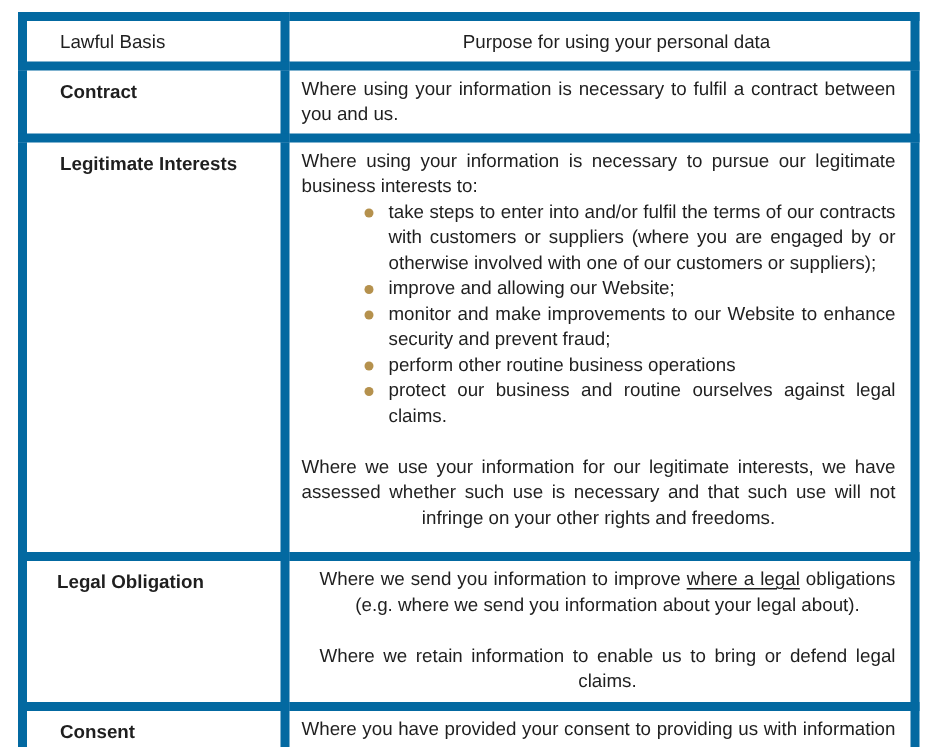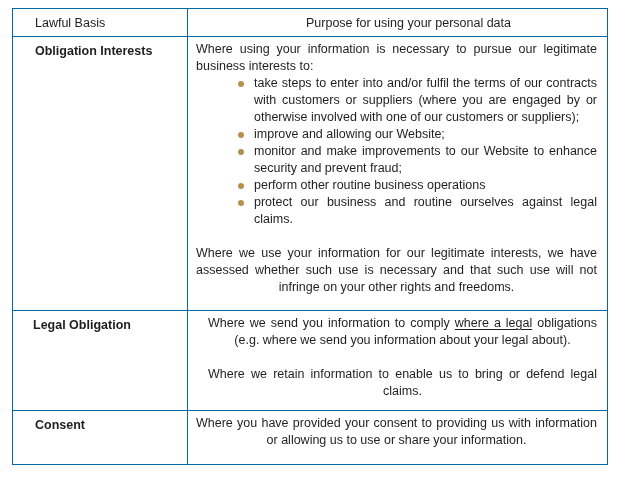--- a/index.html
+++ b/index.html
@@ -18,21 +18,21 @@
     font-size: 12.5px;
     line-height: 17px;
   }
   table.lawful-table {
     width: 595px;
     border-collapse: collapse;
     table-layout: fixed;
   }
   table.lawful-table th,
   table.lawful-table td {
-    border: 1px solid #0369a1;
+    border: 6px solid #0369a1;
     vertical-align: top;
     box-sizing: border-box;
   }
   col.c1 { width: 175px; }
   col.c2 { width: 420px; }
 
   th {
     font-weight: normal;
     text-align: left;
     height: 28px;
@@ -107,40 +107,46 @@
       <col class="c2">
     </colgroup>
     <thead>
       <tr>
         <th>Lawful Basis</th>
         <th class="purpose-h">Purpose for using your personal data</th>
       </tr>
     </thead>
     <tbody>
 
+      <tr class="row-contract">
+        <td class="basis">Contract</td>
+        <td class="purpose">
+          <p class="justify">Where using your information is necessary to fulfil a contract between you and us.</p>
+        </td>
+      </tr>
 
       <tr class="row-li">
-        <td class="basis">Obligation Interests</td>
+        <td class="basis">Legitimate Interests</td>
         <td class="purpose li-cell">
           <p class="justify">Where using your information is necessary to pursue our legitimate business interests to:</p>
           <ul class="bullets">
             <li>take steps to enter into and/or fulfil the terms of our contracts with customers or suppliers (where you are engaged by or otherwise involved with one of our customers or suppliers);</li>
             <li>improve and allowing our Website;</li>
             <li>monitor and make improvements to our Website to enhance security and prevent fraud;</li>
             <li>perform other routine business operations</li>
             <li>protect our business and routine ourselves against legal claims.</li>
           </ul>
           <p class="just-center gap-top">Where we use your information for our legitimate interests, we have assessed whether such use is necessary and that such use will not infringe on your other rights and freedoms.</p>
         </td>
       </tr>
 
       <tr class="row-legal">
         <td class="basis">Legal Obligation</td>
         <td class="purpose">
-          <p class="just-center"><span>Where we send you information to comply </span><span class="u">where a legal</span><span> obligations (e.g. where we send you information about your legal about).</span></p>
+          <p class="just-center"><span>Where we send you information to improve </span><span class="u">where a legal</span><span> obligations (e.g. where we send you information about your legal about).</span></p>
           <p class="just-center gap-top">Where we retain information to enable us to bring or defend legal claims.</p>
         </td>
       </tr>
 
       <tr class="row-consent">
         <td class="basis">Consent</td>
         <td class="purpose">
           <p class="just-center">Where you have provided your consent to providing us with information or allowing us to use or share your information.</p>
         </td>
       </tr>

